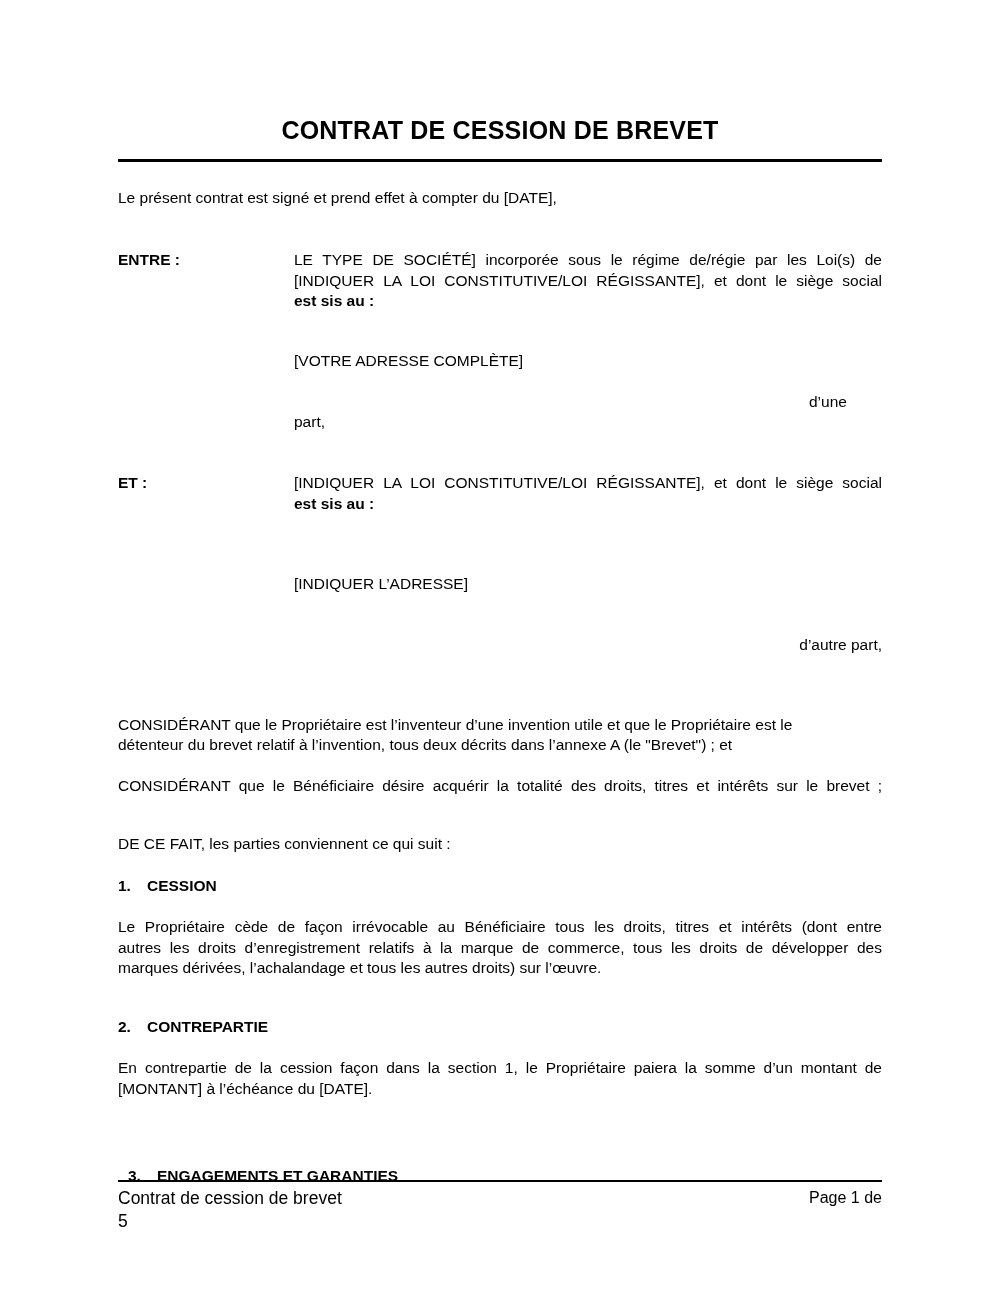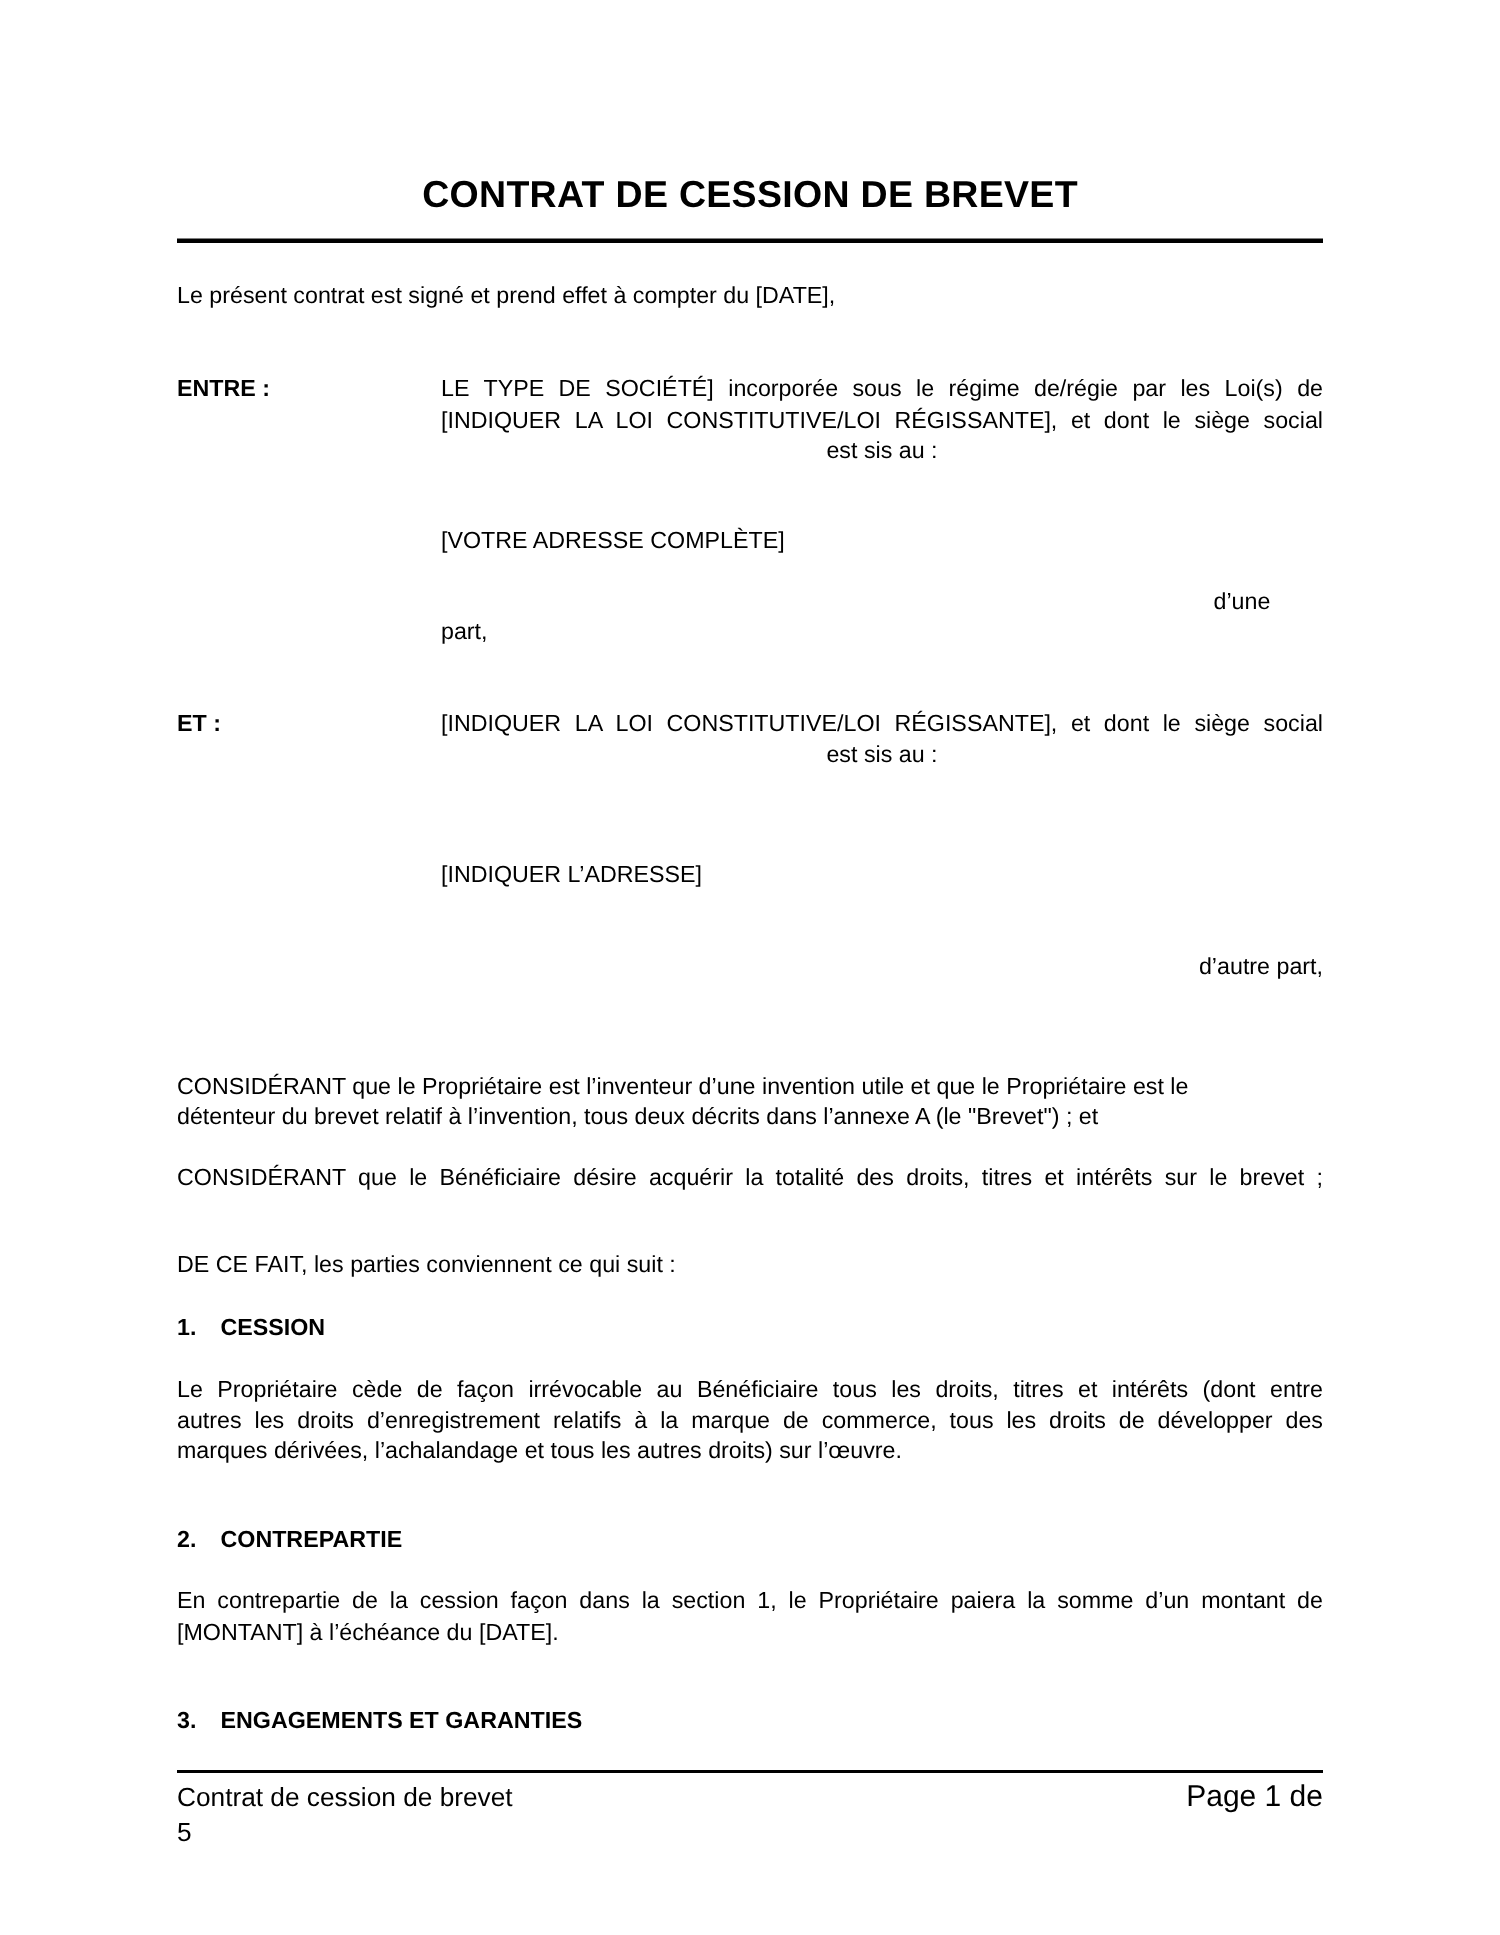--- a/index.html
+++ b/index.html
@@ -7,27 +7,27 @@
            font-family: "Liberation Sans", sans-serif; color: #000; font-size: 15.5px; }
     .abs { position: absolute; }
     .title { left: 118px; width: 764px; top: 116px; text-align: center;
              font-weight: bold; font-size: 25px; letter-spacing: 0.2px; }
     .title-rule { left: 118px; width: 764px; top: 159px; height: 3px; background: #000; }
     .line { white-space: nowrap; line-height: 20.5px; }
     .bold { font-weight: bold; }
     .para { left: 118px; width: 764px; line-height: 20.5px; }
     .party-label { left: 118px; font-weight: bold; }
     .party-body { left: 294px; width: 588px; line-height: 20.5px; text-align: justify; }
-    .party-body .nj { display: block; text-align: center; }
+    .party-body .nj { display: block; text-align: left; font-weight: bold; }
     .right { text-align: center; margin-left: 12px; }
     .sec-head { left: 118px; font-weight: bold; }
     .sec-head .num { display: inline-block; width: 29px; }
     .footer-rule { left: 118px; width: 764px; top: 1180px; height: 2px; background: #000; }
     .footer-left { left: 118px; top: 1188px; font-size: 17.5px; }
-    .footer-right { right: 118px; top: 1188px; font-size: 20px; }
+    .footer-right { right: 118px; top: 1188px; font-size: 16px; }
     .footer-num { left: 118px; top: 1211px; font-size: 17.5px; }
     .jl { display: block; text-align: justify; text-align-last: justify; white-space: nowrap; }
   </style>
 </head>
 <body>
 
 <div class="abs title">CONTRAT DE CESSION DE BREVET</div>
 <div class="abs title-rule"></div>
 
 <div class="abs para line" style="top:188px;">Le présent contrat est signé et prend effet à compter du [DATE],</div>
@@ -67,20 +67,20 @@
 </div>
 
 <div class="abs sec-head line" style="top:1017px;">
   <span class="num">2.</span><span>CONTREPARTIE</span>
 </div>
 <div class="abs para" style="top:1058px;">
   <span class="jl">En contrepartie de la cession façon dans la section 1, le Propriétaire paiera la somme d’un montant de</span>
   <span class="nj" style="display:block;">[MONTANT] à l’échéance du [DATE].</span>
 </div>
 
-<div class="abs sec-head line" style="top:1138px;">
+<div class="abs sec-head line" style="top:1166px;margin-left:10px;">
   <span class="num">3.</span><span>ENGAGEMENTS ET GARANTIES</span>
 </div>
 
 <div class="abs footer-rule"></div>
 <div class="abs footer-left line">Contrat de cession de brevet</div>
 <div class="abs footer-right line">Page 1 de</div>
 <div class="abs footer-num line">5</div>
 
 </body></html>

